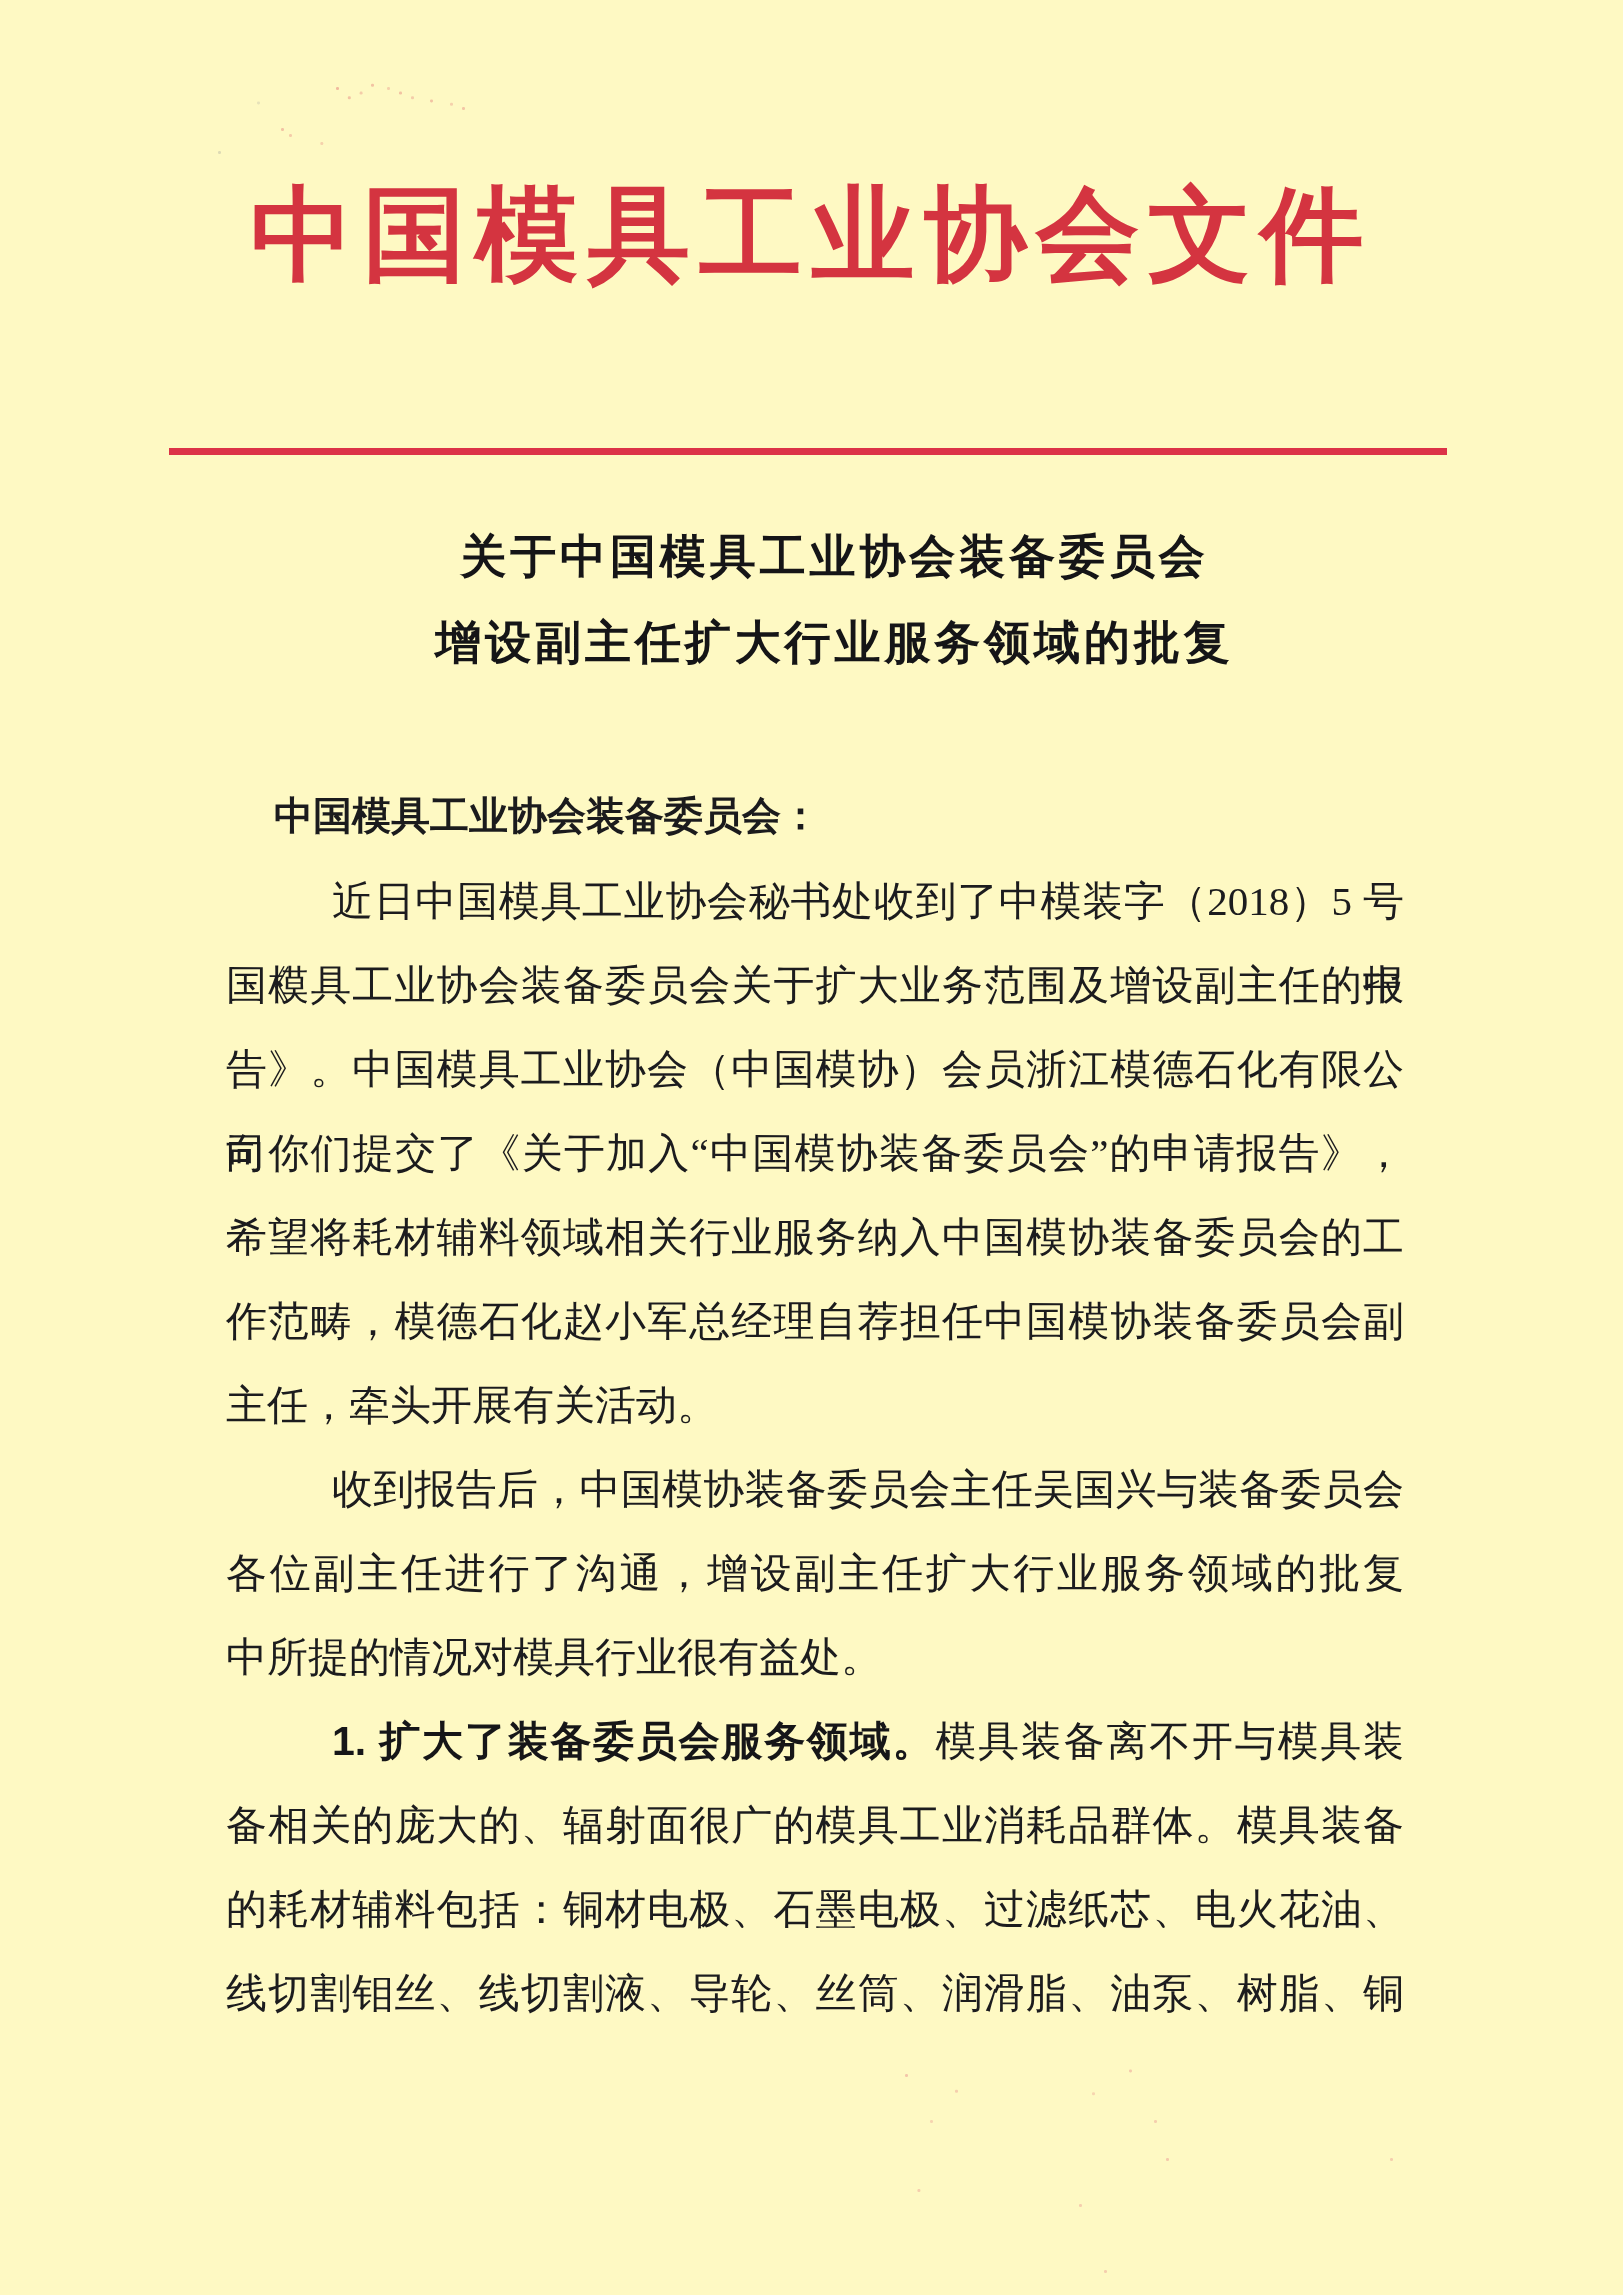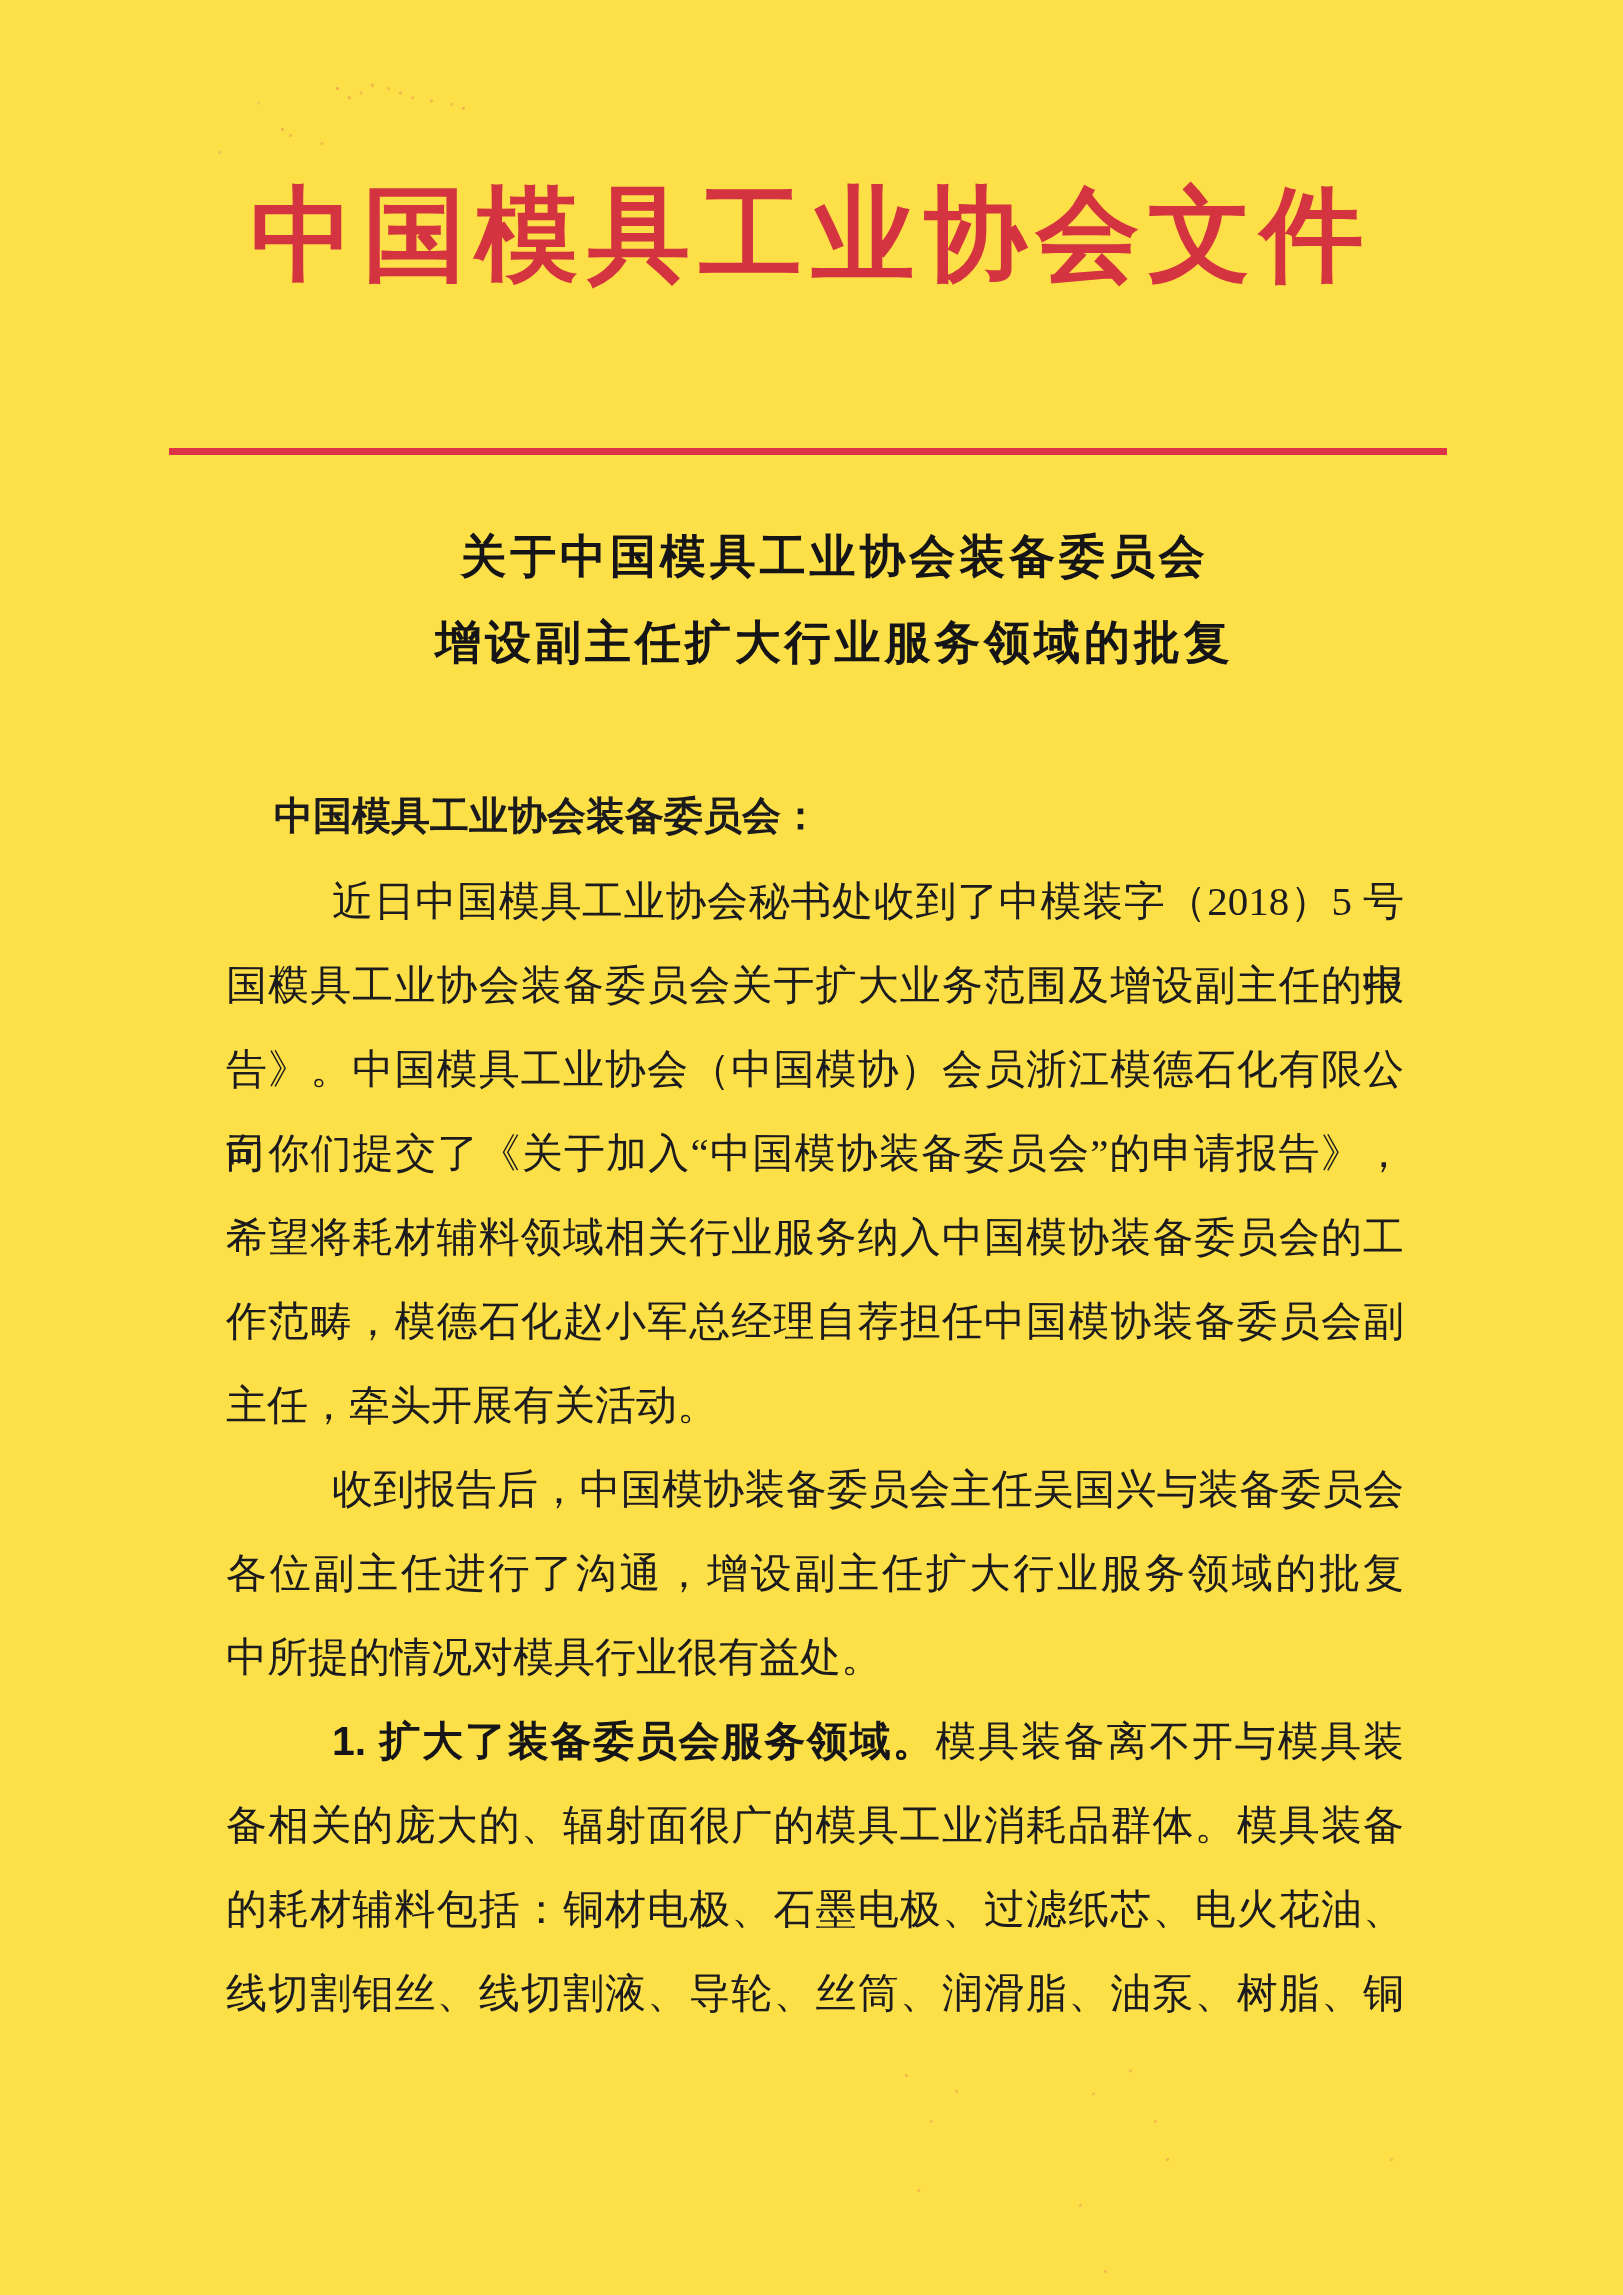--- a/index.html
+++ b/index.html
@@ -2,21 +2,21 @@
 <html style="font-size:10.5px"><head>
 <meta charset="utf-8">
 <style>
   html, body { margin: 0; padding: 0; }
   body { background: #e8e8e6; }
   .page {
     position: relative;
     width: 1623px;
     height: 2295px;
     margin: 0 auto;
-    background: #fde047;
+    background: #fef9c3;
     overflow: hidden;
     font-family: "Liberation Serif", serif;
   }
   .letterhead {
     position: absolute;
     top: 178px;
     left: 0;
     width: 100%;
     text-align: center;
     font-size: 103px;

